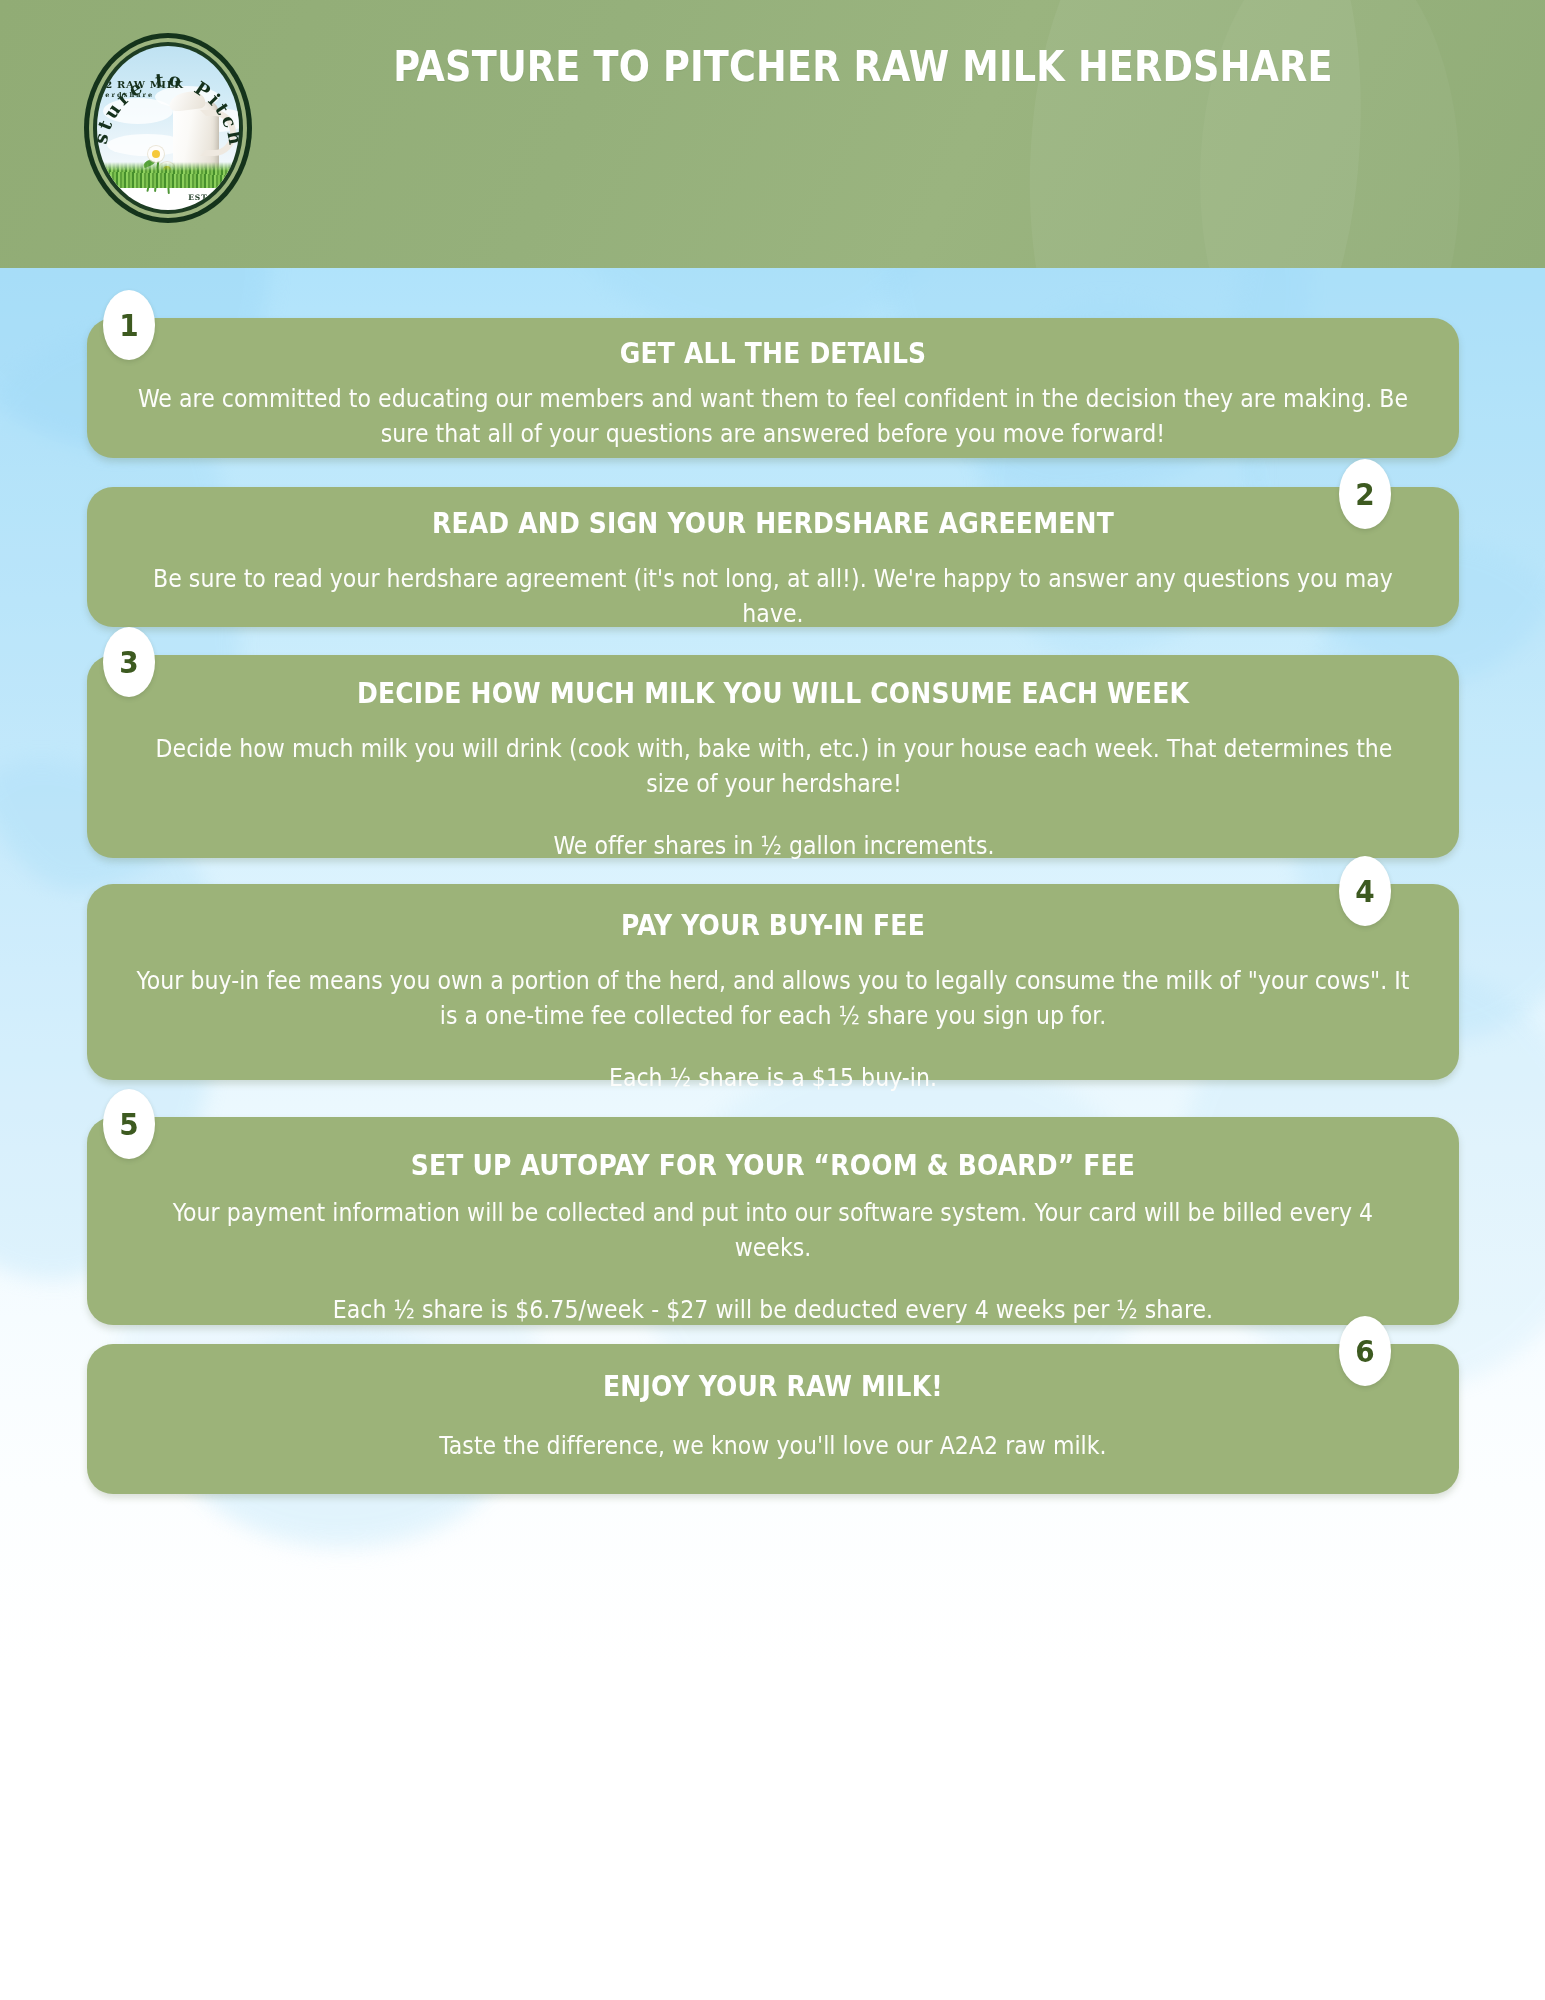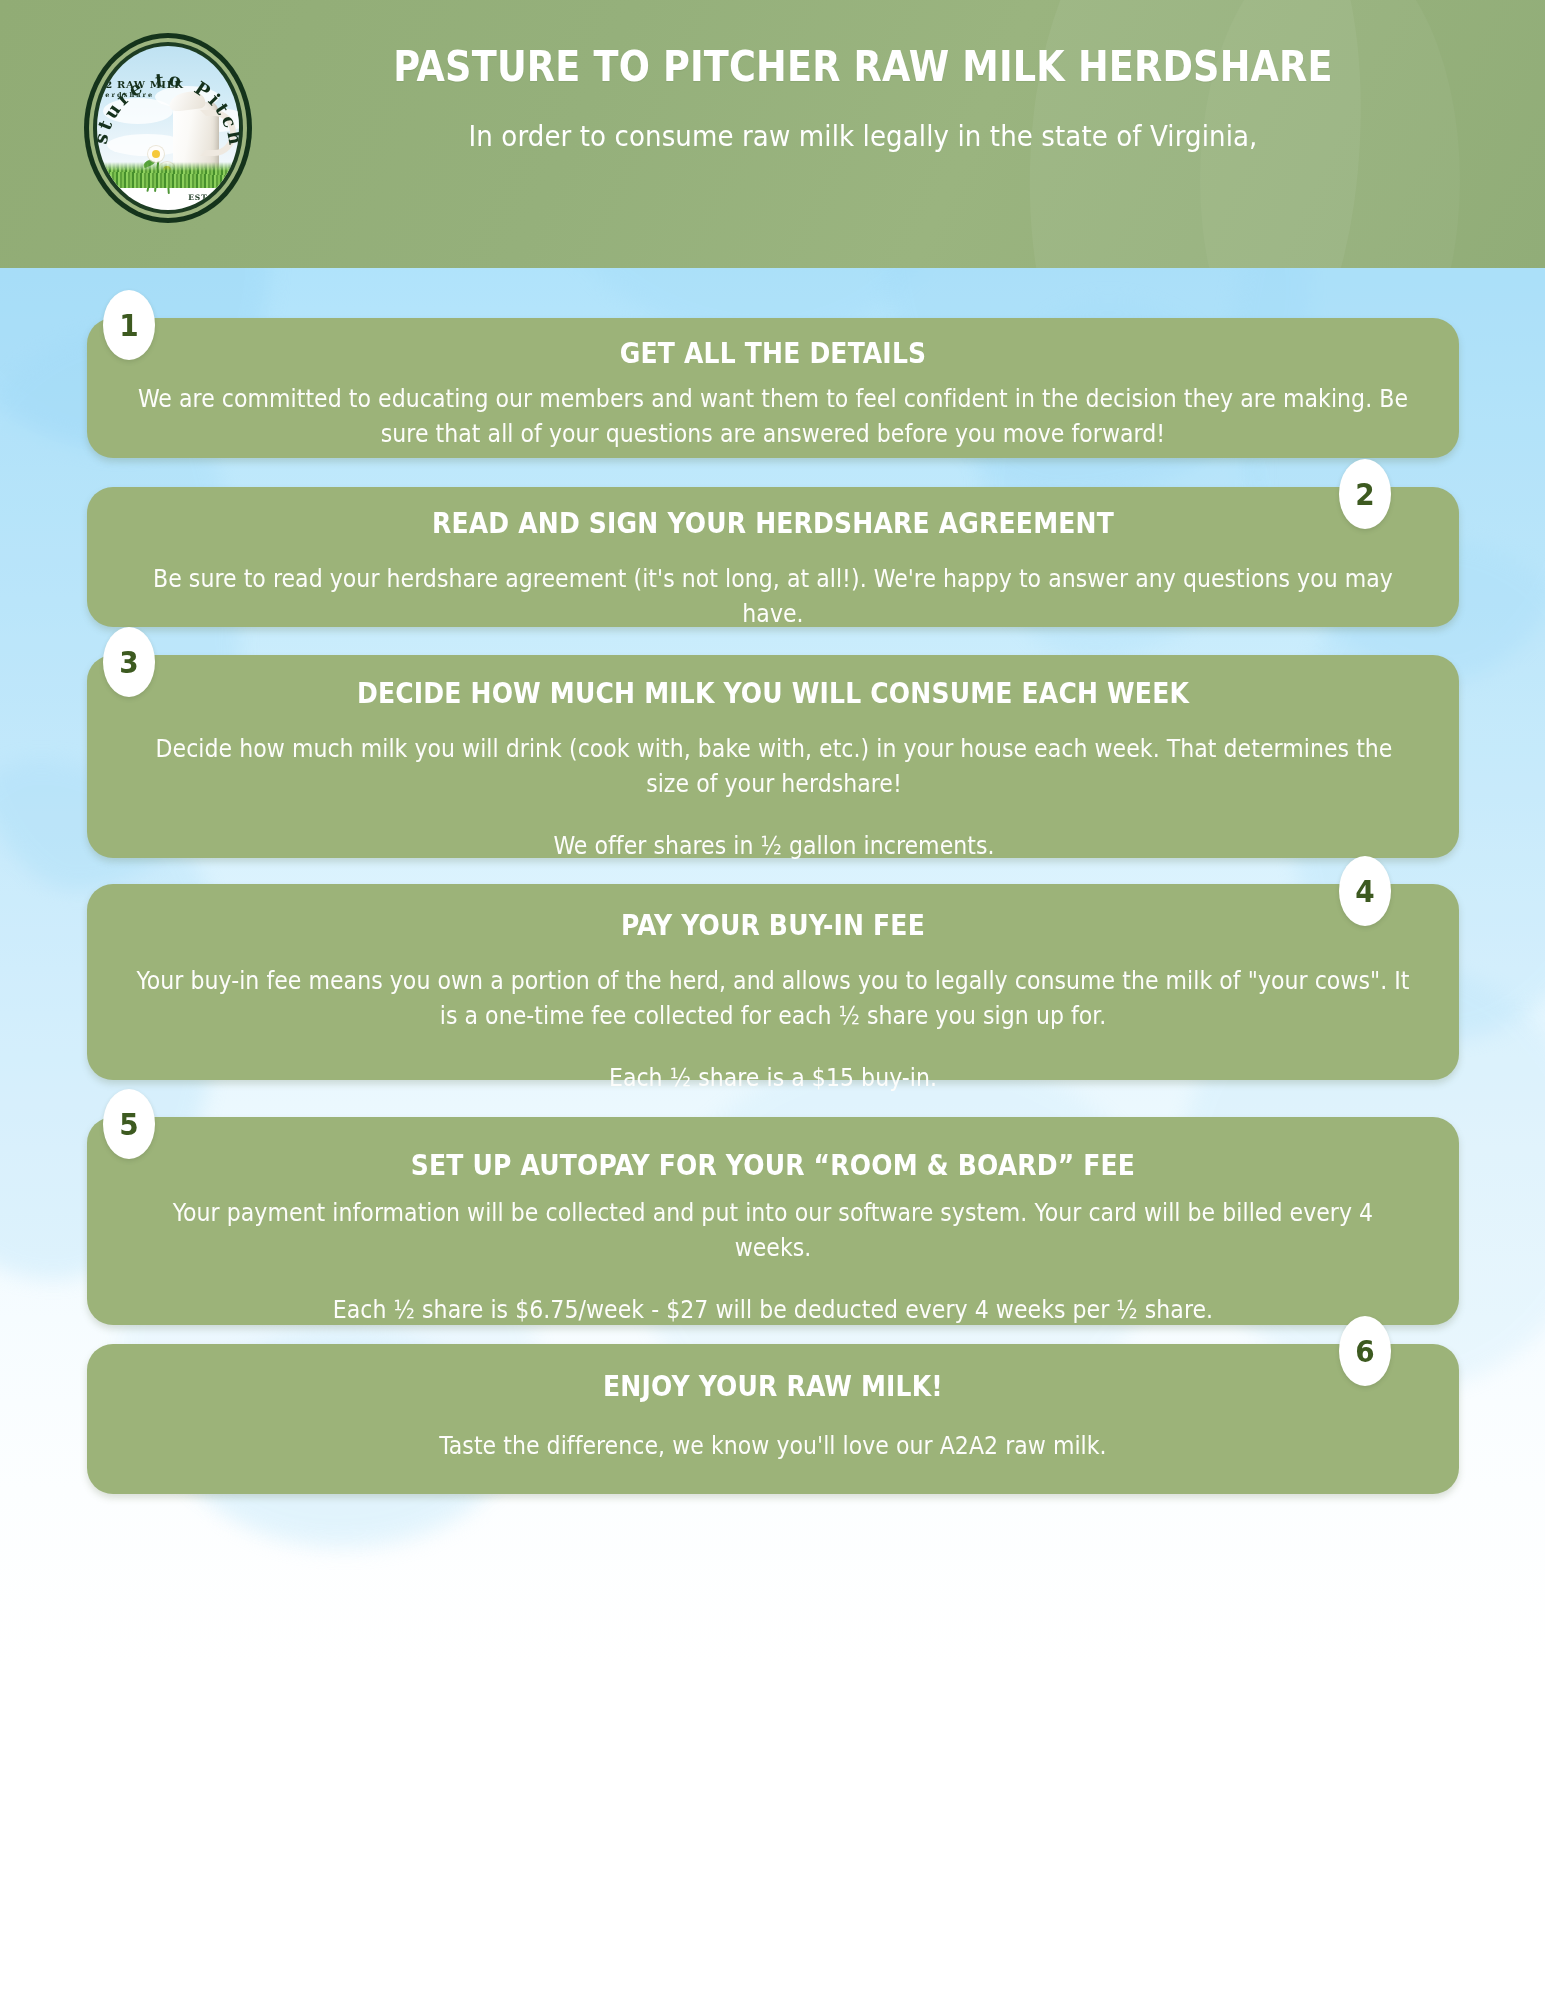--- a/index.html
+++ b/index.html
@@ -426,21 +426,20 @@
           <path id="arcpath" d="M 10,96 A 62,68 0 0 1 132,96" fill="none"></path>
         </defs>
         <text>
           <textPath href="#arcpath" startOffset="50%" text-anchor="middle" id="arc-label-text">Pasture to Pitcher</textPath>
         </text>
       </svg>
     </div>
 
     <div class="header-title">PASTURE TO PITCHER RAW MILK HERDSHARE</div>
     <div class="header-sub">
-      <div>In order to consume raw milk legally in the state of Virginia,</div>
     </div>
   </div>
 
   <div class="cards">
 
     <div class="card" id="card1">
       <div class="badge left">1</div>
       <div class="card-title">GET ALL THE DETAILS</div>
       <div class="card-body">
         <span>We are committed to educating our members and want them to feel confident in the decision they</span>

